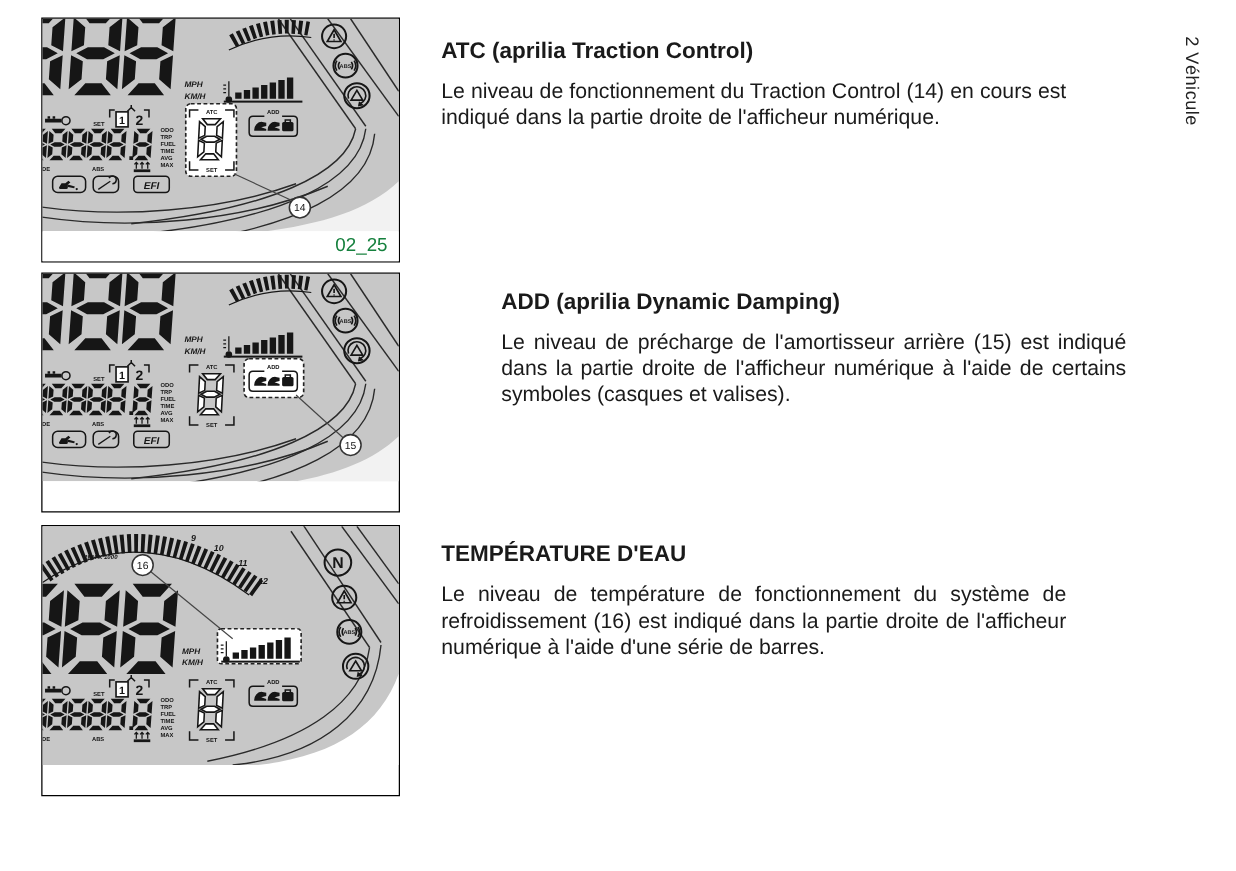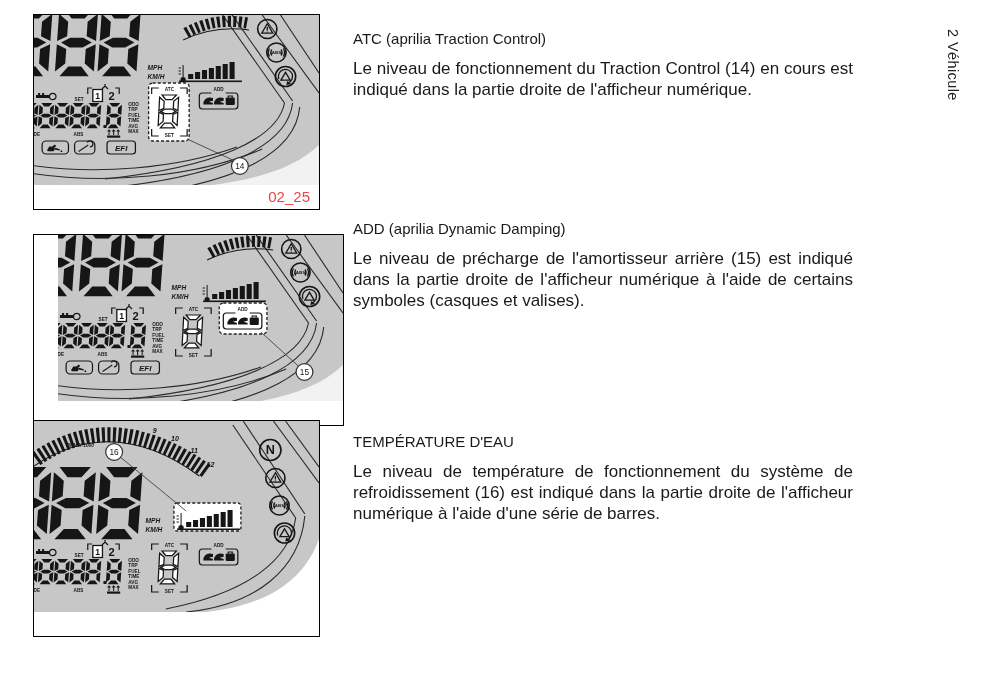--- a/index.html
+++ b/index.html
@@ -1,27 +1,27 @@
 <!DOCTYPE html>
 <html><head>
 <meta charset="utf-8">
 <style>
   html,body{margin:0;padding:0;}
   body{width:989px;height:697px;background:#fff;position:relative;overflow:hidden;
        font-family:"Liberation Sans",sans-serif;color:#1a1a1a;}
   .figure{position:absolute;left:33px;width:285px;border:1px solid #000;background:#fff;}
   .figure svg{display:block;}
   #fig-atc{top:14px;height:194px;}
-  #fig-add{top:234px;height:190px;padding-left:24px;}
+  #fig-add{top:218px;height:190px;}
   #fig-temp{top:420px;height:215px;}
   .fig-label{position:absolute;left:0;right:0;bottom:0;height:24px;background:#fff;
-             text-align:right;padding-right:9px;font-size:15px;line-height:24px;color:#ef4444;}
+             text-align:right;padding-right:9px;font-size:15px;line-height:24px;color:#15803d;}
   .text-col{position:absolute;left:353px;width:500px;}
-  #sec-text-0{top:30px;} #sec-text-1{top:220px;} #sec-text-2{top:433px;}
-  .text-col h3{font-size:15px;font-weight:normal;margin:0 0 11px 0;}
+  #sec-text-0{top:30px;} #sec-text-1{top:231px;margin-left:48px;} #sec-text-2{top:433px;}
+  .text-col h3{font-size:18px;font-weight:bold;margin:0 0 11px 0;}
   .text-col p{font-size:17px;line-height:21px;margin:0 0 12px 0;text-align:justify;}
   .vertical-label{position:absolute;top:29px;right:28px;writing-mode:vertical-rl;
                   font-size:14.5px;color:#222;letter-spacing:0.4px;}
   .page-number{position:absolute;top:662px;left:387px;width:200px;text-align:center;font-size:13.5px;margin-top:44px;}
   
   svg text{font-family:"Liberation Sans",sans-serif;fill:#161616;}
   .panel{fill:#c7c7c7;}
   .seg{fill:#161616;}
   .sego{fill:#fff;stroke:#161616;stroke-width:1.6;}
   .t46{font-size:4.6px;font-weight:bold;}

